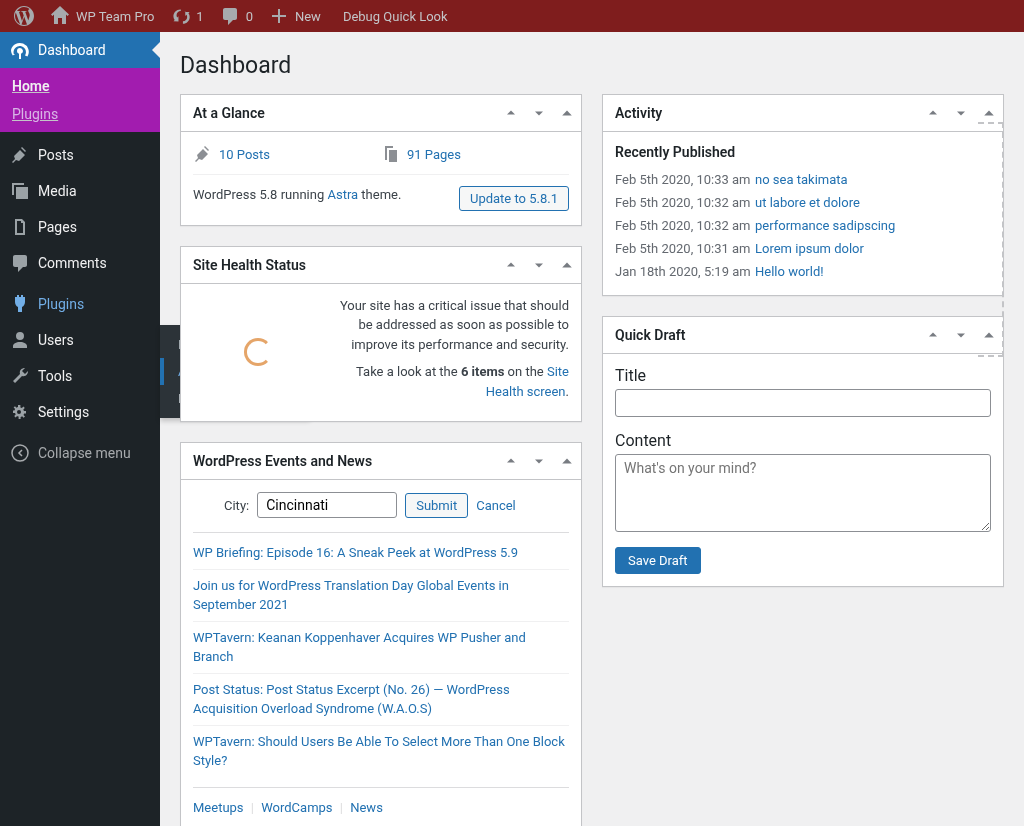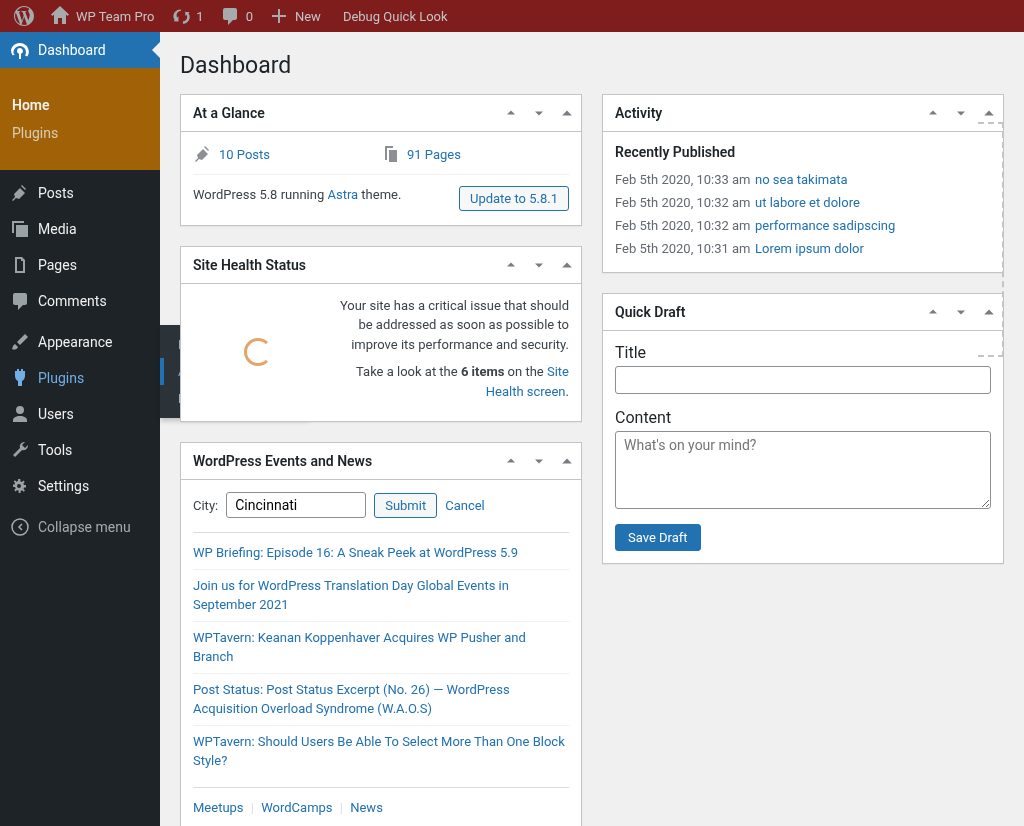--- a/index.html
+++ b/index.html
@@ -13,21 +13,21 @@
 
 
 .sidebar { position: fixed; left: 0; top: 32px; bottom: 0; width: 160px; background: #1d2327; color: #c3c4c7; font-size: 14px; }
 .menu-item { display: flex; align-items: center; padding: 8px 8px 8px 10px; cursor: pointer; color: #f0f0f1; }
 .menu-item svg { width: 20px; height: 20px; fill: rgba(240,246,252,.6); margin-right: 8px; flex-shrink: 0; }
 .menu-item.current { background: #2271b1; color: #fff; position: relative; }
 .menu-item.current::after { content: ''; position: absolute; right: 0; top: 50%; margin-top: -8px; border: 8px solid transparent; border-right-color: #f0f0f1; }
 .menu-item.current svg { fill: #fff; }
 .menu-item.open { color: #72aee6; background: #1d2327; }
 .menu-item.open svg { fill: #72aee6; }
-.submenu-current { background: #a16207; padding: 23px 0; }
+.submenu-current { background: #a21caf; padding: 4px 0; text-decoration: underline; }
 .submenu-item { padding: 6px 12px; cursor: pointer; color: #f0f0f1; font-weight: 600; font-size: 14px; }
 .submenu-item.sub { font-weight: 400; color: rgba(240,246,252,.7); }
 .menu-separator { height: 5px; border-bottom: 1px solid transparent; margin: 0; }
 
 
 .flyout { position: fixed; left: 160px; top: 325px; width: 150px; background: #2c3338; box-shadow: 0 3px 5px rgba(0,0,0,.2); padding: 6px 0; }
 .flyout-item { padding: 6px 14px; cursor: pointer; color: rgba(240,246,252,.7); font-size: 13px; border-left: 4px solid transparent; }
 .flyout-item.active2 { color: #72aee6; border-left-color: #2271b1; }
 
 
@@ -69,21 +69,21 @@
 
 
 .qd-label { display: block; margin-bottom: 4px; font-size: 16px; color: #1d2327; }
 .qd-input { width: 100%; padding: 5px 8px; border: 1px solid #8c8f94; border-radius: 3px; margin-bottom: 14px; font-size: 14px; }
 .qd-textarea { width: 100%; height: 78px; padding: 5px 8px; border: 1px solid #8c8f94; border-radius: 3px; margin-bottom: 12px; font-size: 14px; resize: vertical; }
 .btn-primary { background: #2271b1; color: #fff; border: 1px solid #2271b1; padding: 5px 12px; border-radius: 3px; cursor: pointer; font-size: 13px; }
 
 
 .events-top { margin-bottom: 10px; display: flex; align-items: center; gap: 8px; }
 .pencil { color: #2271b1; }
-.city-row { display: flex; align-items: center; gap: 8px; margin-bottom: 14px; }
+.city-row { display: flex; align-items: center; gap: 8px; margin-bottom: 14px; margin-left: 31px; }
 .city-input { padding: 4px 8px; border: 1px solid #8c8f94; border-radius: 3px; font-size: 14px; width: 140px; }
 .news-list { list-style: none; }
 .news-list li { padding: 6px 0; border-top: 1px solid #f0f0f1; line-height: 1.5; }
 .news-list li:first-child { border-top: 1px solid #dcdcde; padding-top: 10px; }
 .news-links { border-top: 1px solid #dcdcde; padding-top: 12px; margin-top: 10px; }
 .news-links a { color: #2271b1; }
 .sep { color: #dcdcde; margin: 0 4px; }
 
 
 .drop-placeholder { position: absolute; right: 20px; top: 90px; width: 26px; height: 235px; border: 2px dashed #c3c4c7; border-left: none; }
@@ -157,26 +157,20 @@
       </svg>
     <span>Pages</span>
   </div>
   <div class="menu-item">
     <svg viewBox="0 0 20 20">
         <path d="M5 2h10c1.1 0 2 .9 2 2v8c0 1.1-.9 2-2 2h-2l-5 5v-5H5c-1.1 0-2-.9-2-2V4c0-1.1.9-2 2-2z"></path>
       </svg>
     <span>Comments</span>
   </div>
   <div class="menu-separator"></div>
-  <div class="menu-item">
-    <svg viewBox="0 0 20 20">
-        <path d="M15 2l3 3-8 8-3-3 8-8zM5 12l3 3c-1 3-5 3-6 2 1-1 0-3 3-5z"></path>
-      </svg>
-    <span>Appearance</span>
-  </div>
   <div class="menu-item open">
     <svg viewBox="0 0 20 20">
         <path d="M10 1l-3 3v3H4v3l-3 3 3 3v-3h3v3l3 3 3-3v-3h3v3l3-3-3-3V7h-3V4l-3-3z" opacity="0"></path>
         <path d="M13 3V1h-2v2H9V1H7v2H5v5c0 2.2 1.2 4.1 3 5v5h4v-5c1.8-.9 3-2.8 3-5V3h-2z"></path>
       </svg>
     <span>Plugins</span>
   </div>
   <div class="menu-item">
     <svg viewBox="0 0 20 20">
         <path d="M10 10a4 4 0 100-8 4 4 0 000 8zm0 2c-4 0-7 2-7 4v2h14v-2c0-2-3-4-7-4z"></path>
@@ -391,20 +385,24 @@
                 <div class="activity-title"><a href="#">ut labore et dolore</a></div>
               </div>
               <div class="activity-row">
                 <div class="activity-date">Feb 5th 2020, 10:32 am</div>
                 <div class="activity-title"><a href="#">performance sadipscing</a></div>
               </div>
               <div class="activity-row">
                 <div class="activity-date">Feb 5th 2020, 10:31 am</div>
                 <div class="activity-title"><a href="#">Lorem ipsum dolor</a></div>
               </div>
+              <div class="activity-row">
+                <div class="activity-date">Jan 18th 2020, 5:19 am</div>
+                <div class="activity-title"><a href="#">Hello world!</a></div>
+              </div>
             </div>
         </div>
       </div>
 
       <div class="postbox">
         <div class="postbox-header">
           <h2>Quick Draft</h2>
           <div class="handle-actions">
             <div class="handle-btn">
                 <svg viewBox="0 0 20 20">

